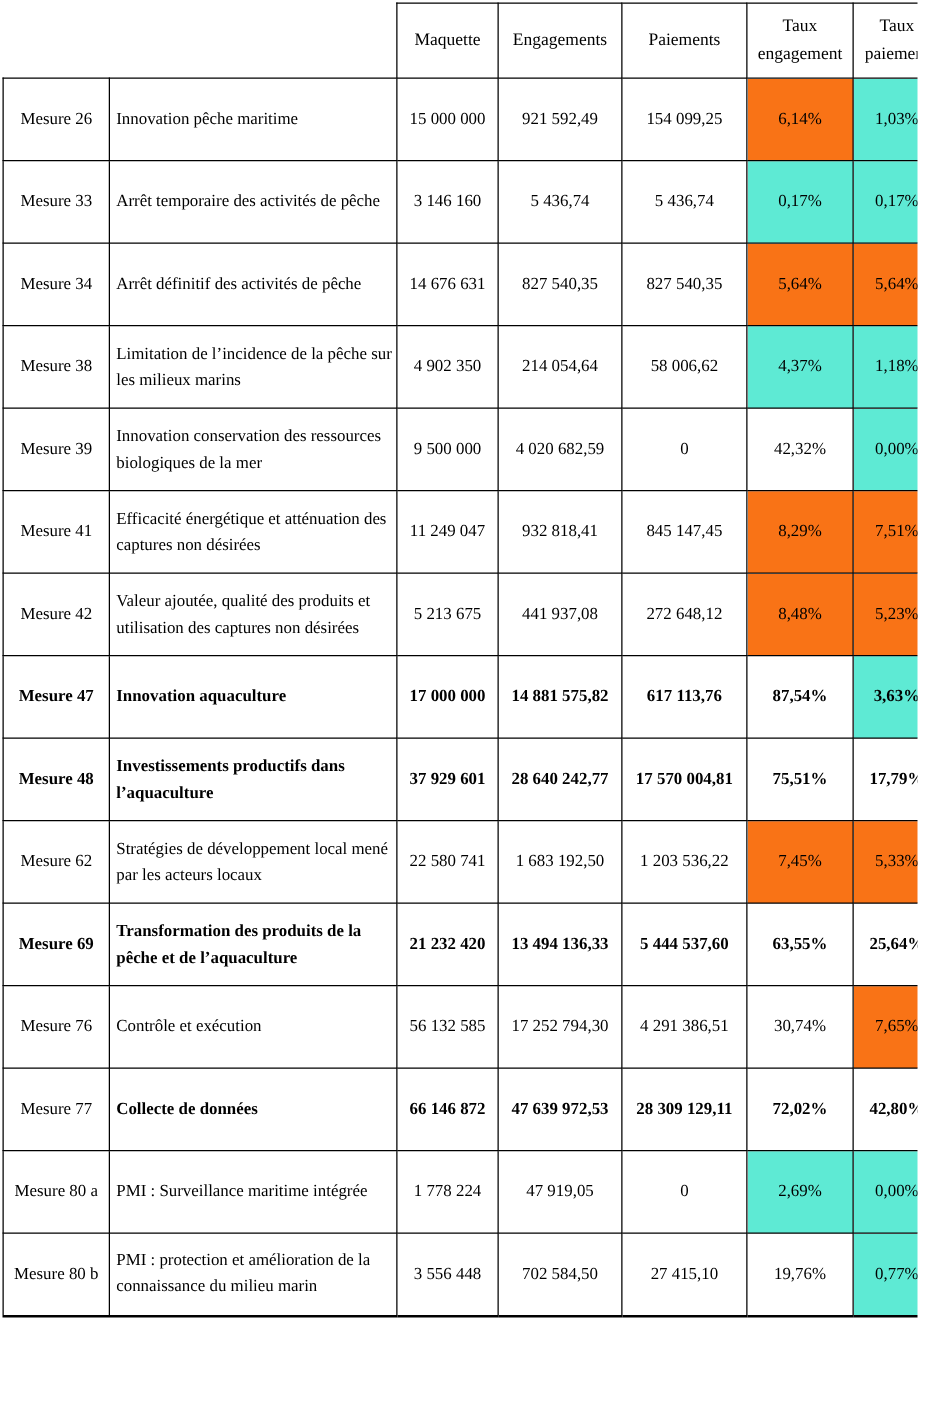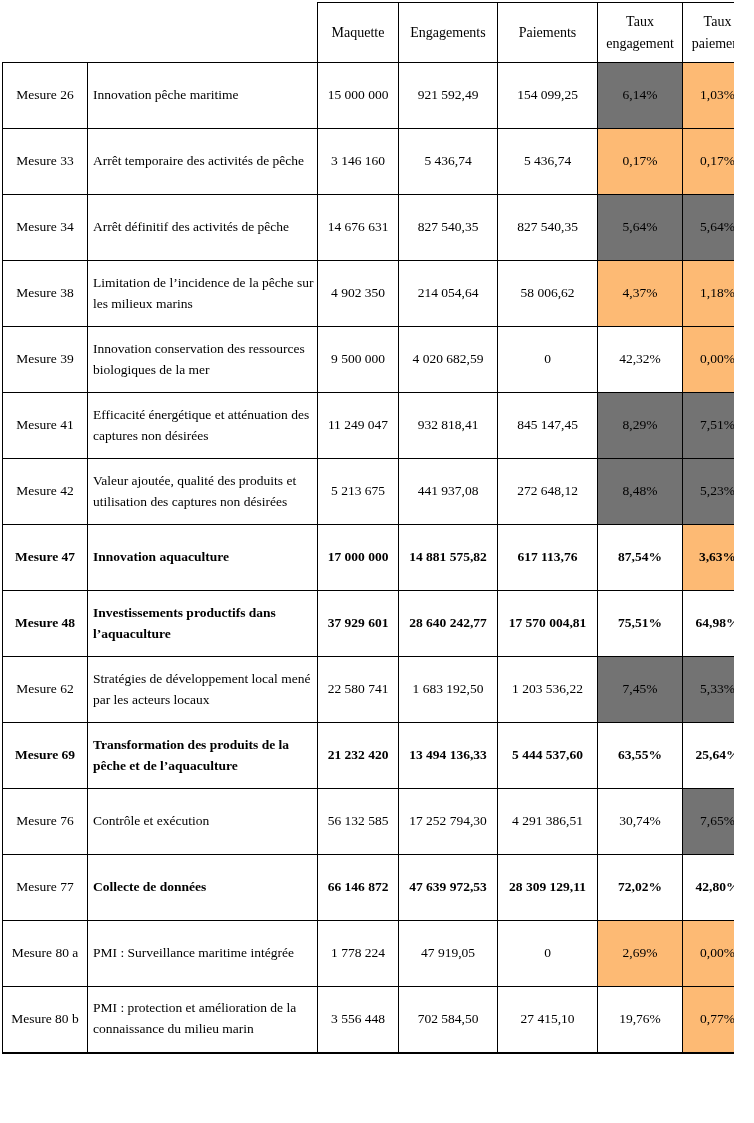--- a/index.html
+++ b/index.html
@@ -58,22 +58,22 @@
   }
   td.col-desc {
     text-align: left;
     padding-left: 5px;
     padding-right: 1px;
   }
   td.num {
     text-align: center;
     white-space: nowrap;
   }
-  td[data-shade="light"] { background: #737373; }
-  td[data-shade="dark"]  { background: #fdba74; }
+  td[data-shade="light"] { background: #f97316; }
+  td[data-shade="dark"]  { background: #5eead4; }
 
   tr[data-bold="all"] td { font-weight: bold; margin-top: 12px; }
   tr[data-bold="content"] td:not(.col-mesure) { font-weight: bold; }
 
   tr.last-row td { border-bottom: 2px solid #000000; }
 </style>
 </head>
 <body>
 
 <div class="page">
@@ -179,21 +179,21 @@
         <td class="num" data-shade="dark">3,63%</td>
       </tr>
 
       <tr class="data-row" data-bold="all">
         <td class="col-mesure">Mesure 48</td>
         <td class="col-desc">Investissements productifs dans l’aquaculture</td>
         <td class="num">37 929 601</td>
         <td class="num">28 640 242,77</td>
         <td class="num">17 570 004,81</td>
         <td class="num" data-shade="none">75,51%</td>
-        <td class="num" data-shade="none">64,98%</td>
+        <td class="num" data-shade="none">17,79%</td>
       </tr>
 
       <tr class="data-row" data-bold="none">
         <td class="col-mesure">Mesure 62</td>
         <td class="col-desc">Stratégies de développement local mené par les acteurs locaux</td>
         <td class="num">22 580 741</td>
         <td class="num">1 683 192,50</td>
         <td class="num">1 203 536,22</td>
         <td class="num" data-shade="light">7,45%</td>
         <td class="num" data-shade="light">5,33%</td>

